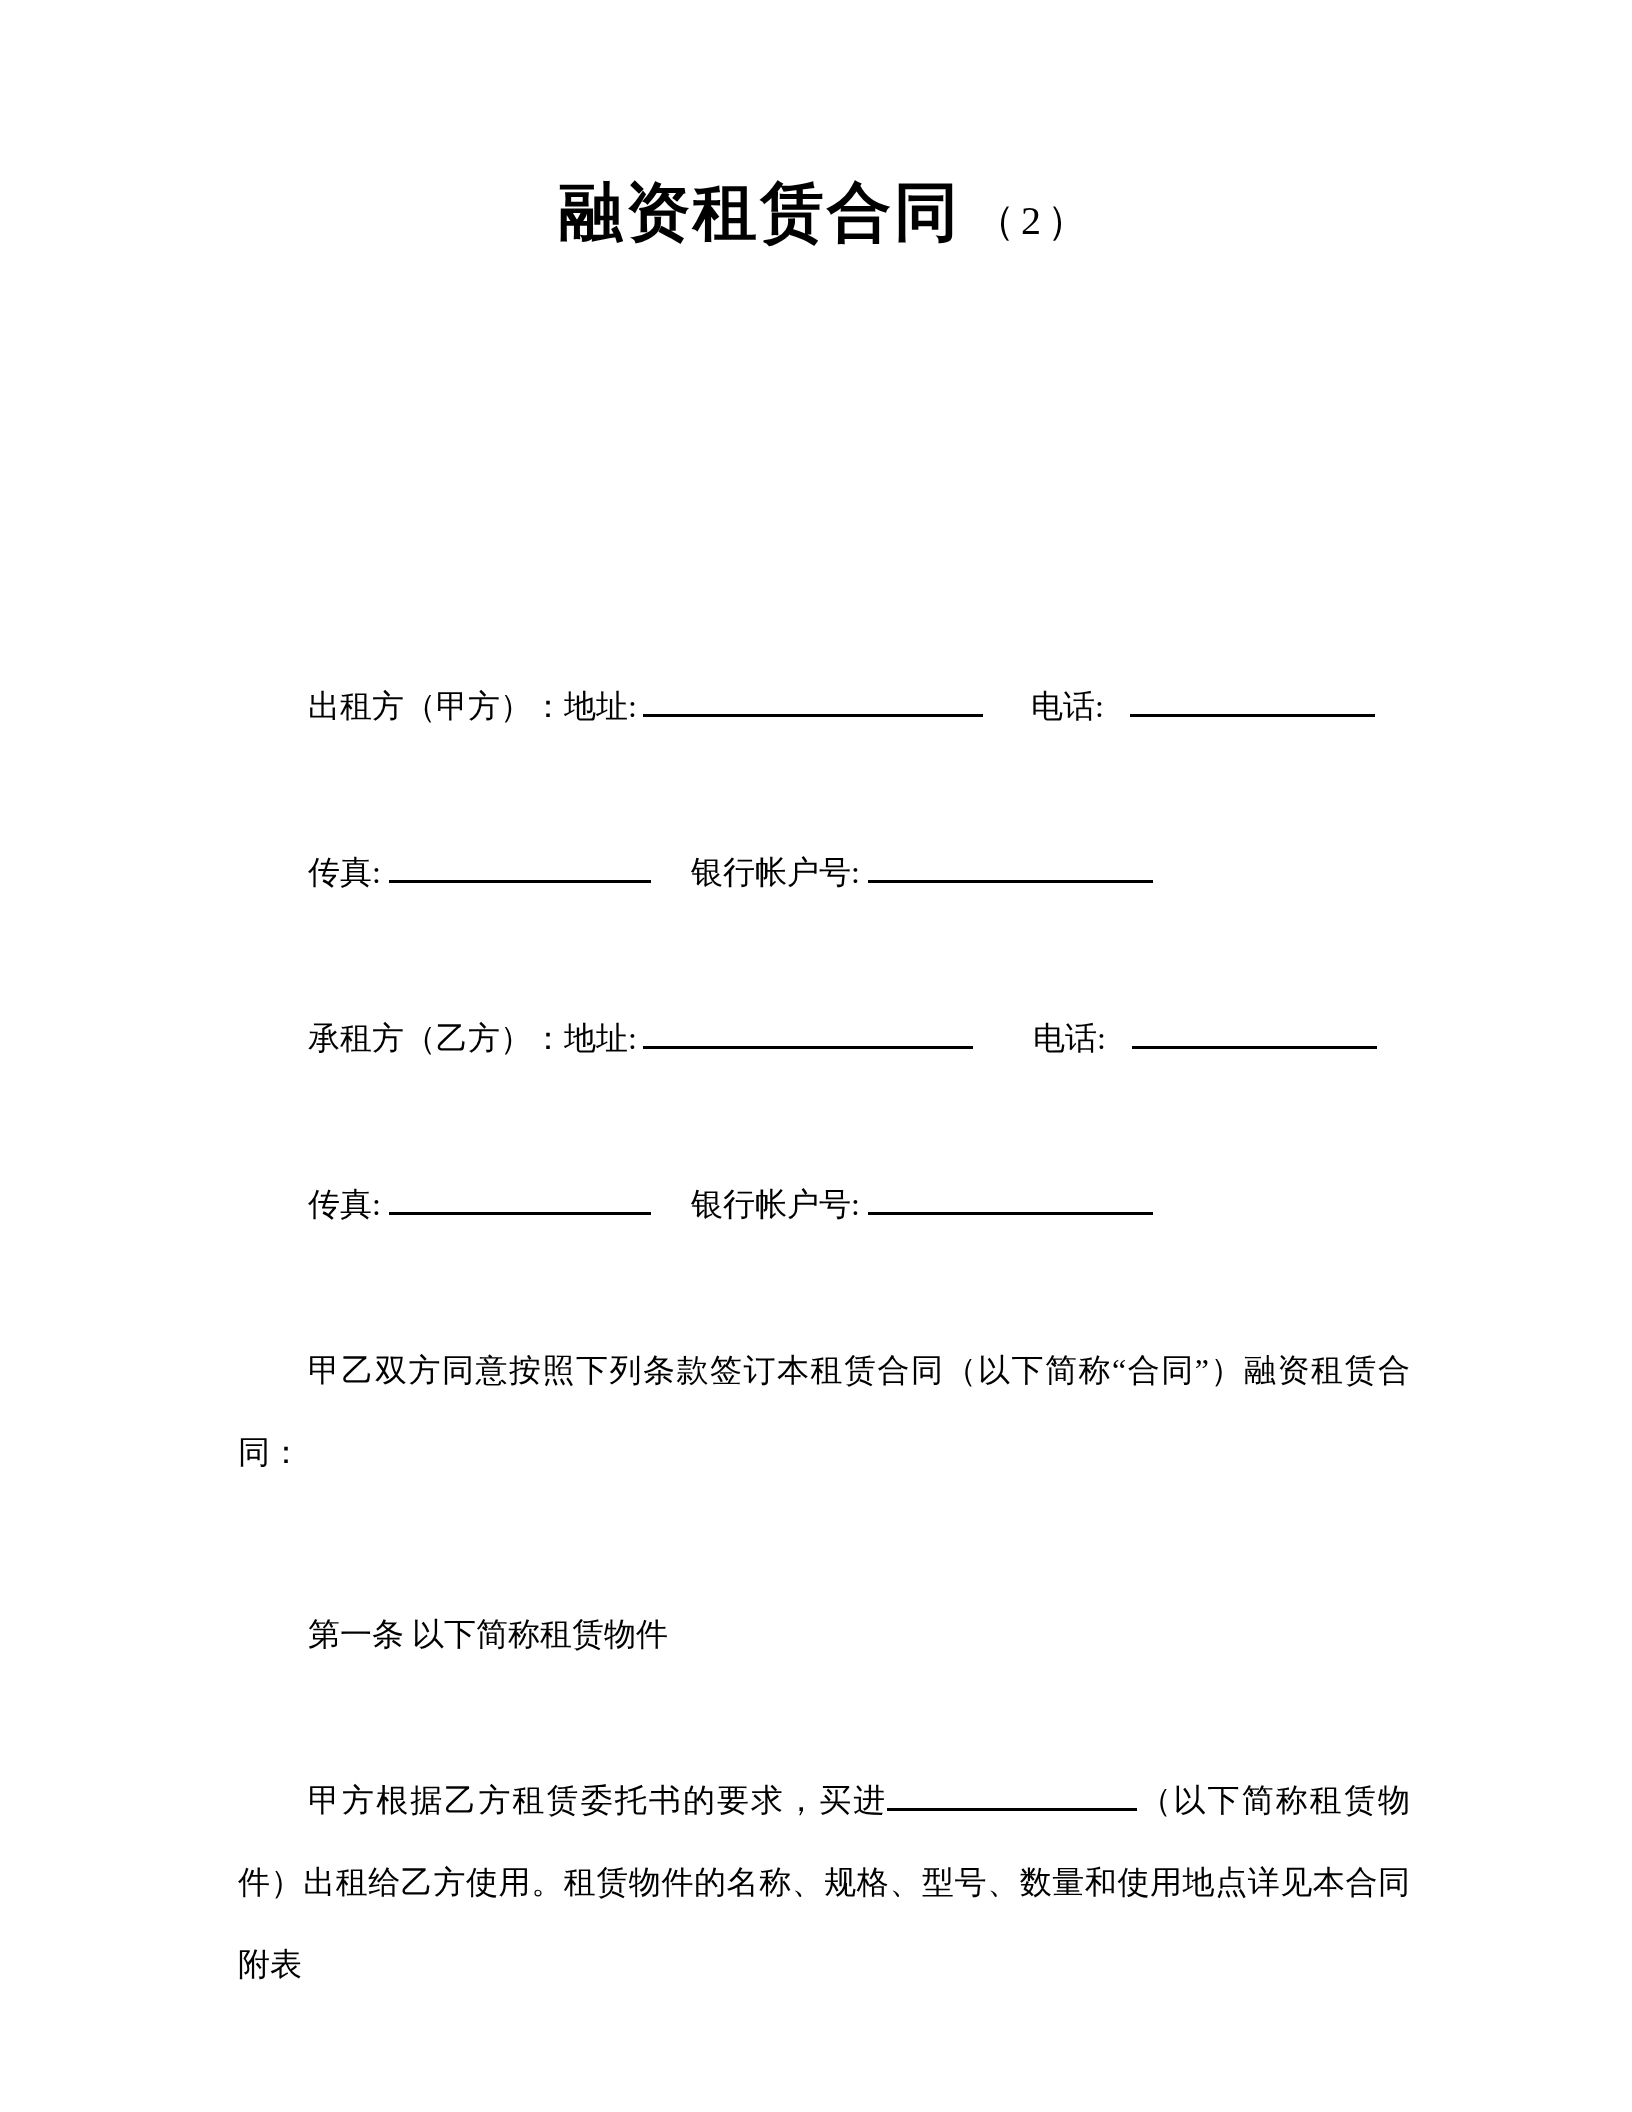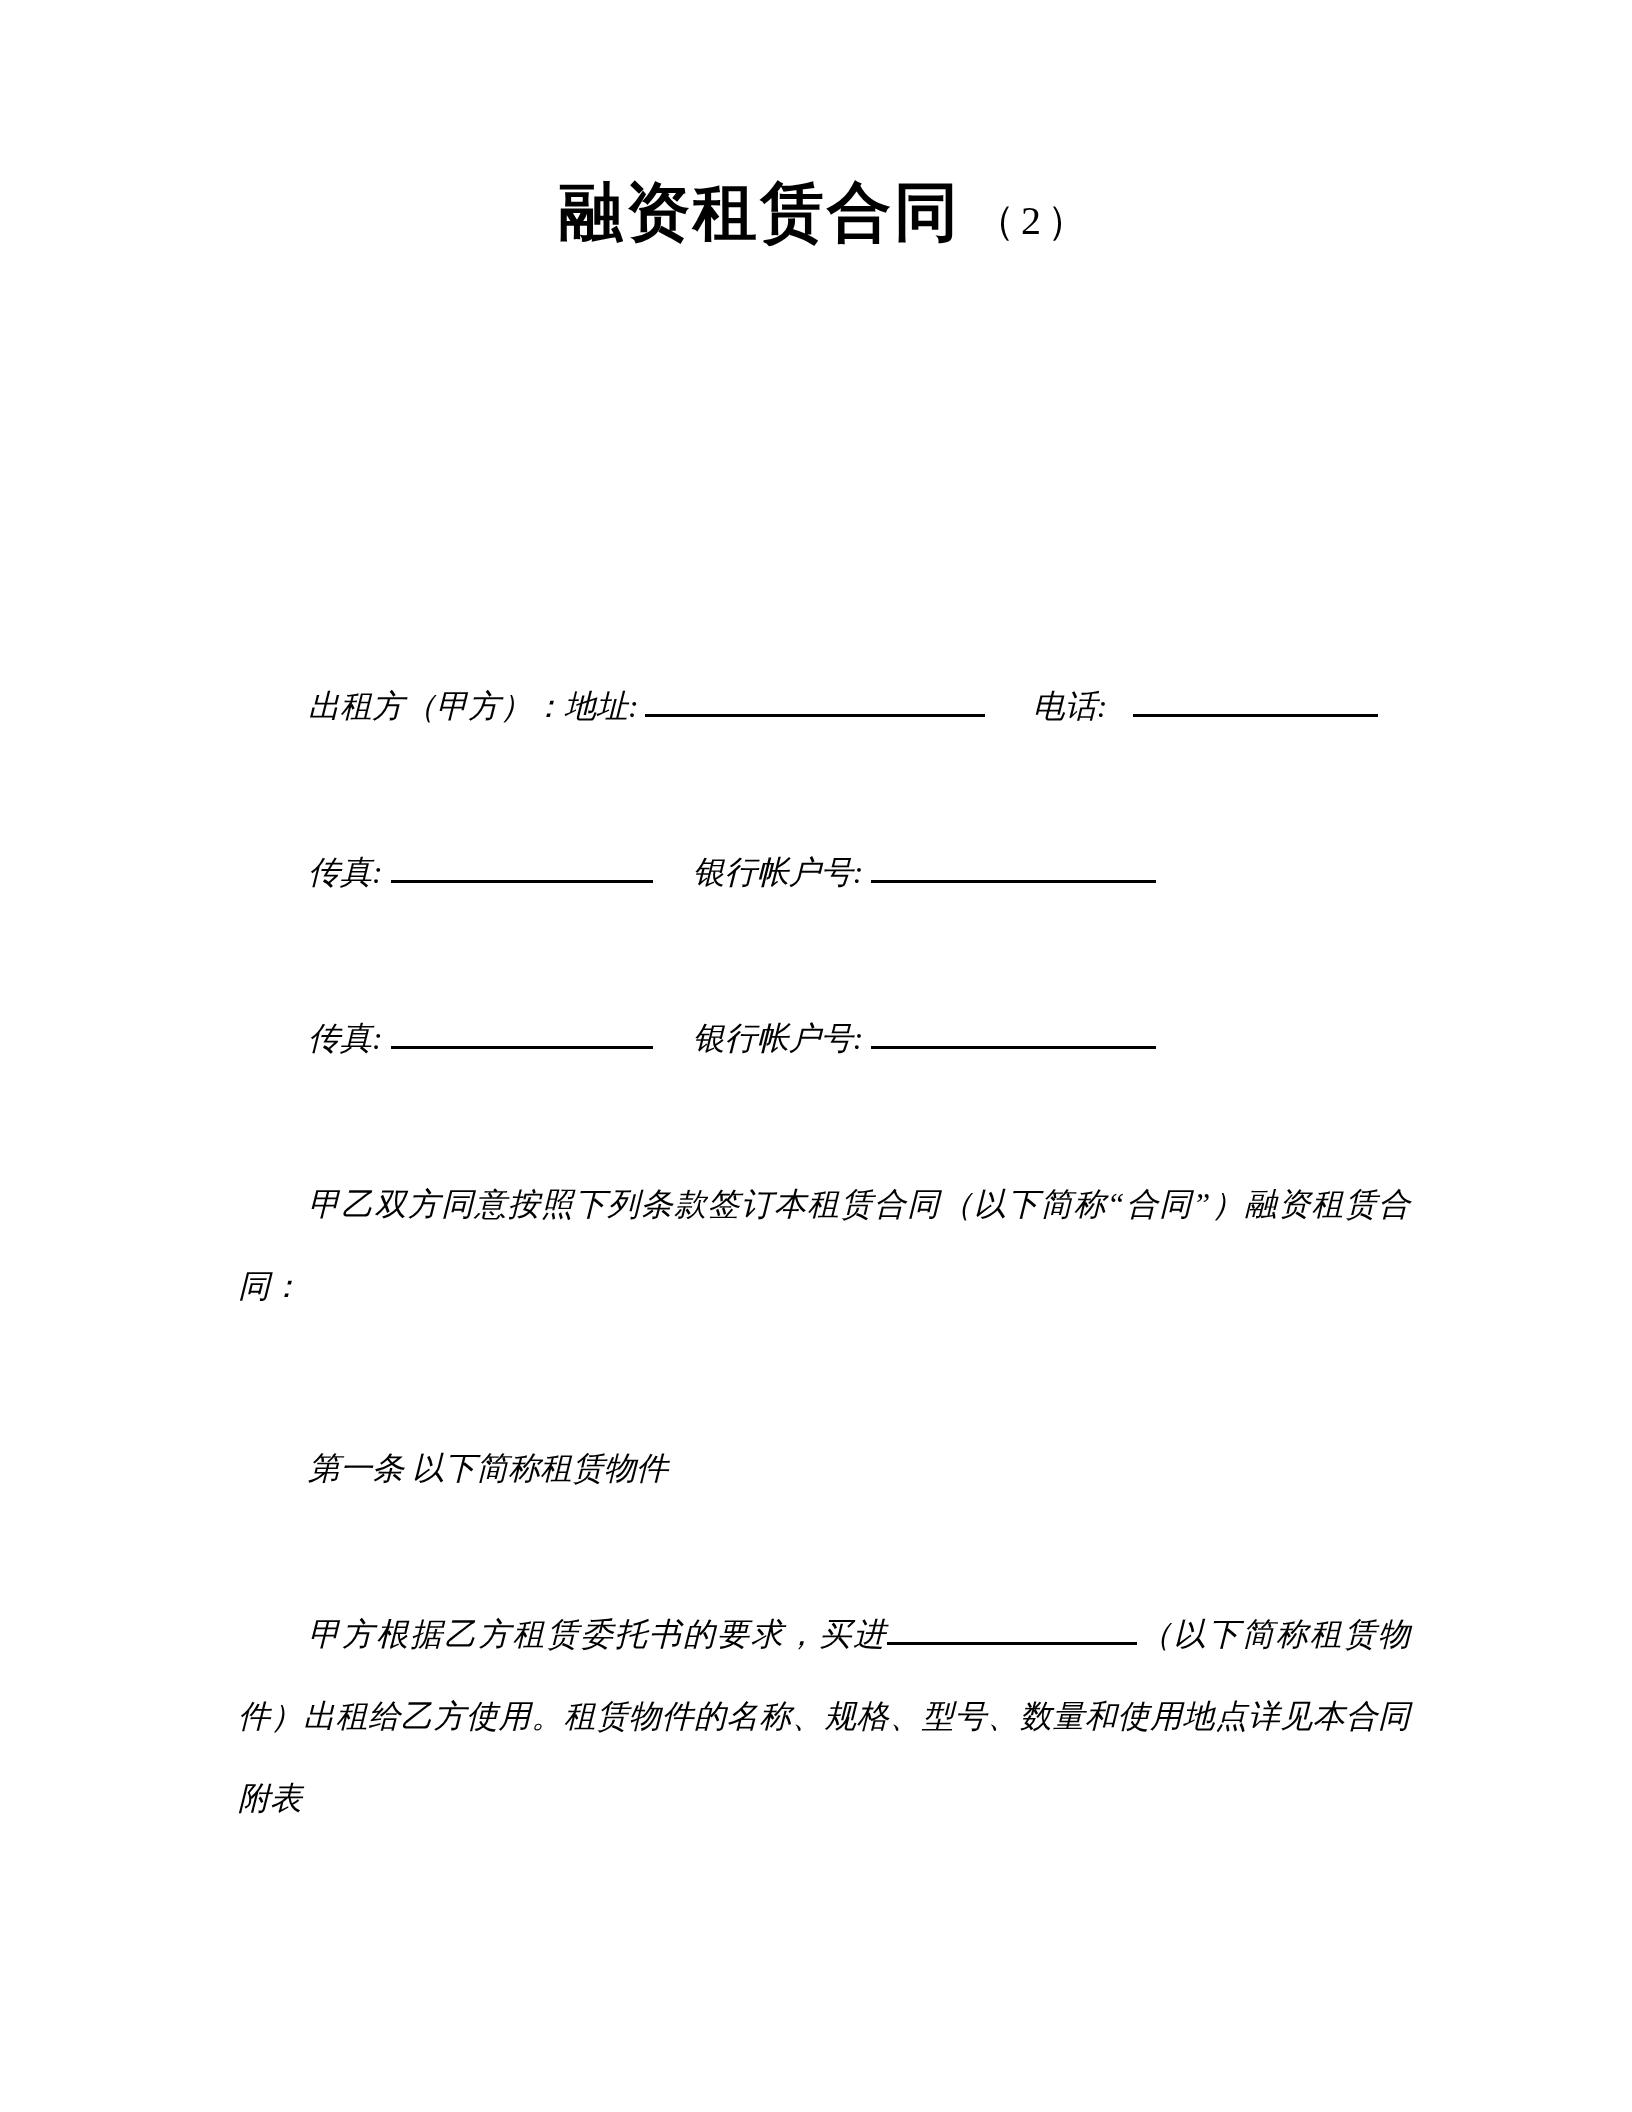--- a/index.html
+++ b/index.html
@@ -33,21 +33,20 @@
   }
   .title-note {
     font-family: "Liberation Serif", "DejaVu Serif", serif;
     font-weight: normal;
     font-size: 40px;
     letter-spacing: 6px;
     margin-left: 14px;
   }
   p.block {
     margin: 84px 4px 0 0;
-    font-style: italic;
   }
   p.first-block { margin-top: 410px; }
   p.heading-block { margin-top: 100px; }
   .indent { text-indent: 70px; }
   .para {
     text-align: justify;
   }
   .row { white-space: nowrap; }
   .blank {
     display: inline-block;
@@ -73,20 +72,21 @@
 <body>
 
 <div class="page">
 
   <h1 class="title"><span>融资租赁合同</span><span class="title-note">（2）</span></h1>
 
   <p class="block first-block indent row"><span>出租方（甲方）：</span><span>地址:</span><span class="blank w340 ml6"></span><span class="ml48">电话:</span><span class="blank w245 ml26"></span></p>
 
   <p class="block indent row"><span>传真:</span><span class="blank w262 ml8"></span><span class="ml40">银行帐户号:</span><span class="blank w285 ml8"></span></p>
 
+  <p class="block indent row"><span>承租方（乙方）：</span><span>地址:</span><span class="blank w330 ml6"></span><span class="ml60">电话:</span><span class="blank w245 ml26"></span></p>
 
   <p class="block indent row"><span>传真:</span><span class="blank w262 ml8"></span><span class="ml40">银行帐户号:</span><span class="blank w285 ml8"></span></p>
 
   <p class="block indent para">甲乙双方同意按照下列条款签订本租赁合同（以下简称“合同”）融资租赁合同：</p>
 
   <p class="block heading-block indent">第一条 以下简称租赁物件</p>
 
   <p class="block indent para"><span>甲方根据乙方租赁委托书的要求，买进</span><span class="blank w250"></span><span>（以下简称租赁物件）出租给乙方使用。租赁物件的名称、规格、型号、数量和使用地点详见本合同附表</span></p>
 
 </div>

